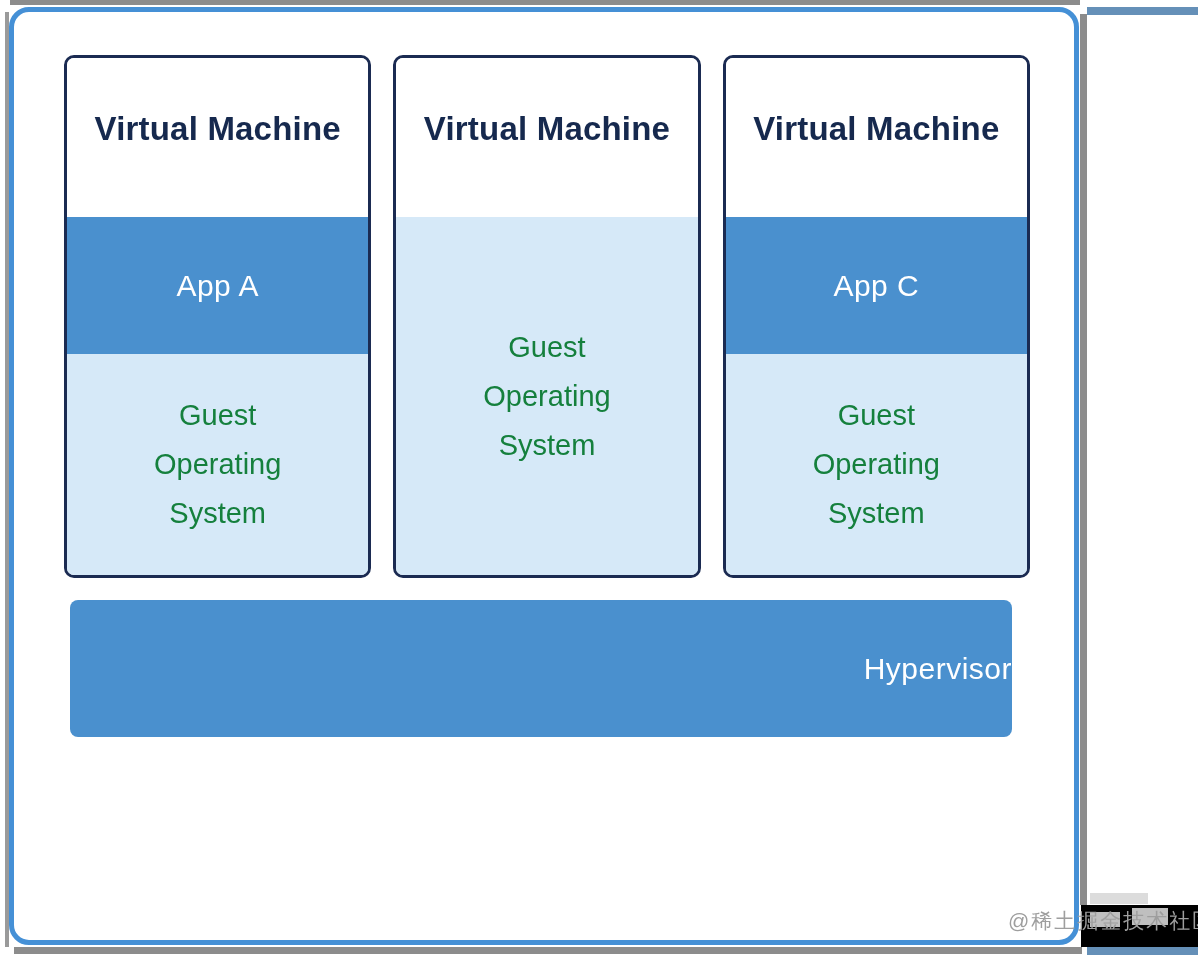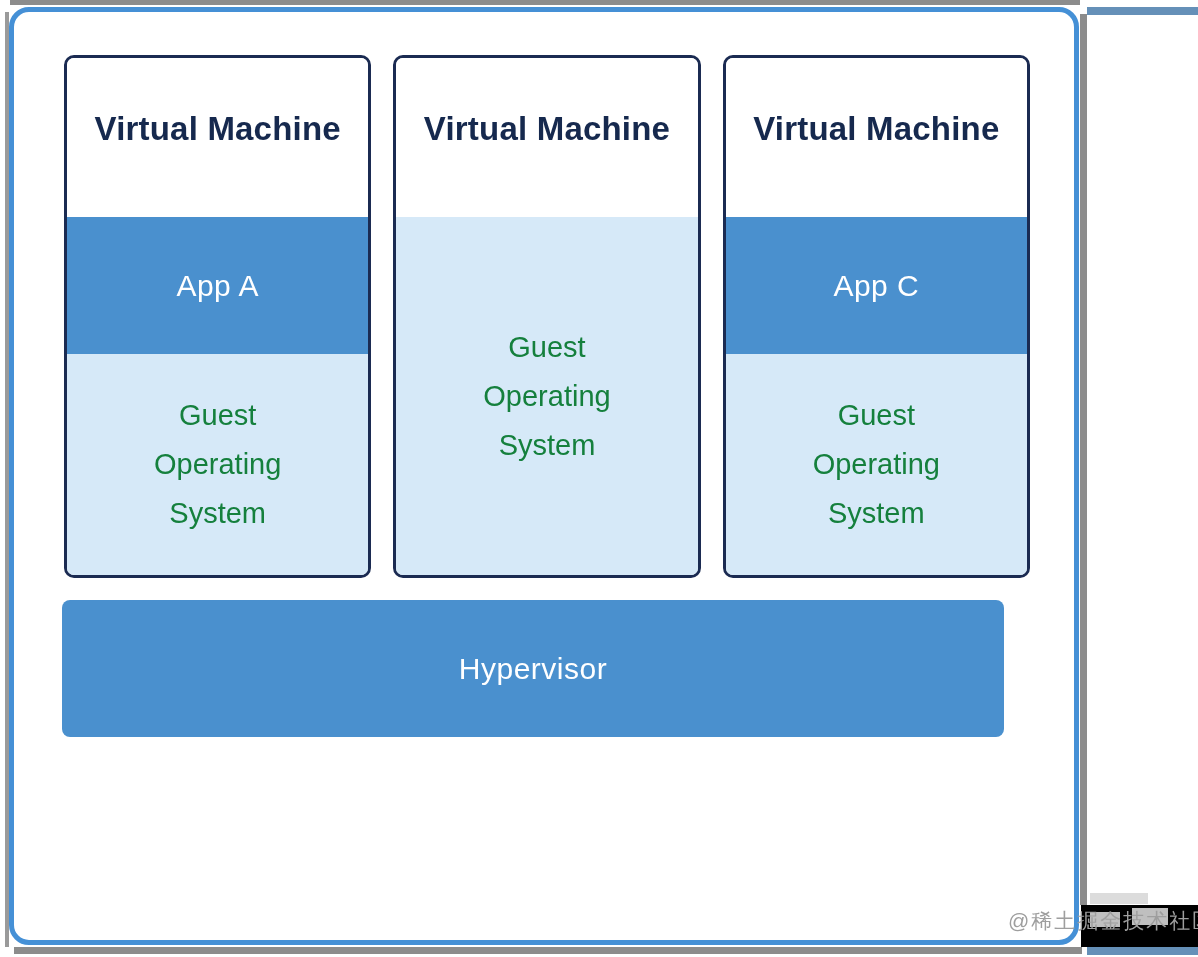--- a/index.html
+++ b/index.html
@@ -83,23 +83,23 @@
     background: #d6e9f8;
     color: #15803d;
     display: flex; align-items: center; justify-content: center;
     text-align: center;
     font-size: 29px;
     line-height: 49px;
   }
   .vm-os .os-text { display: block; width: 210px; }
 
   .layer-bar {
-    position: absolute; left: 48px; width: 942px; height: 137px;
+    position: absolute; left: 56px; width: 942px; height: 137px;
     border-radius: 8px;
-    display: flex; align-items: center; justify-content: center;
+    display: flex; align-items: center; justify-content: flex-end;
     color: #ffffff;
     font-size: 30px;
     letter-spacing: 0.5px;
   }
   .hypervisor-bar { top: 588px; background: #4a90ce; }
   .infrastructure-bar { top: 748px; background: #61c4a3; }
 
   
   .right-card {
     position: absolute; left: 1087px; top: 7px; width: 111px; height: 940px;

